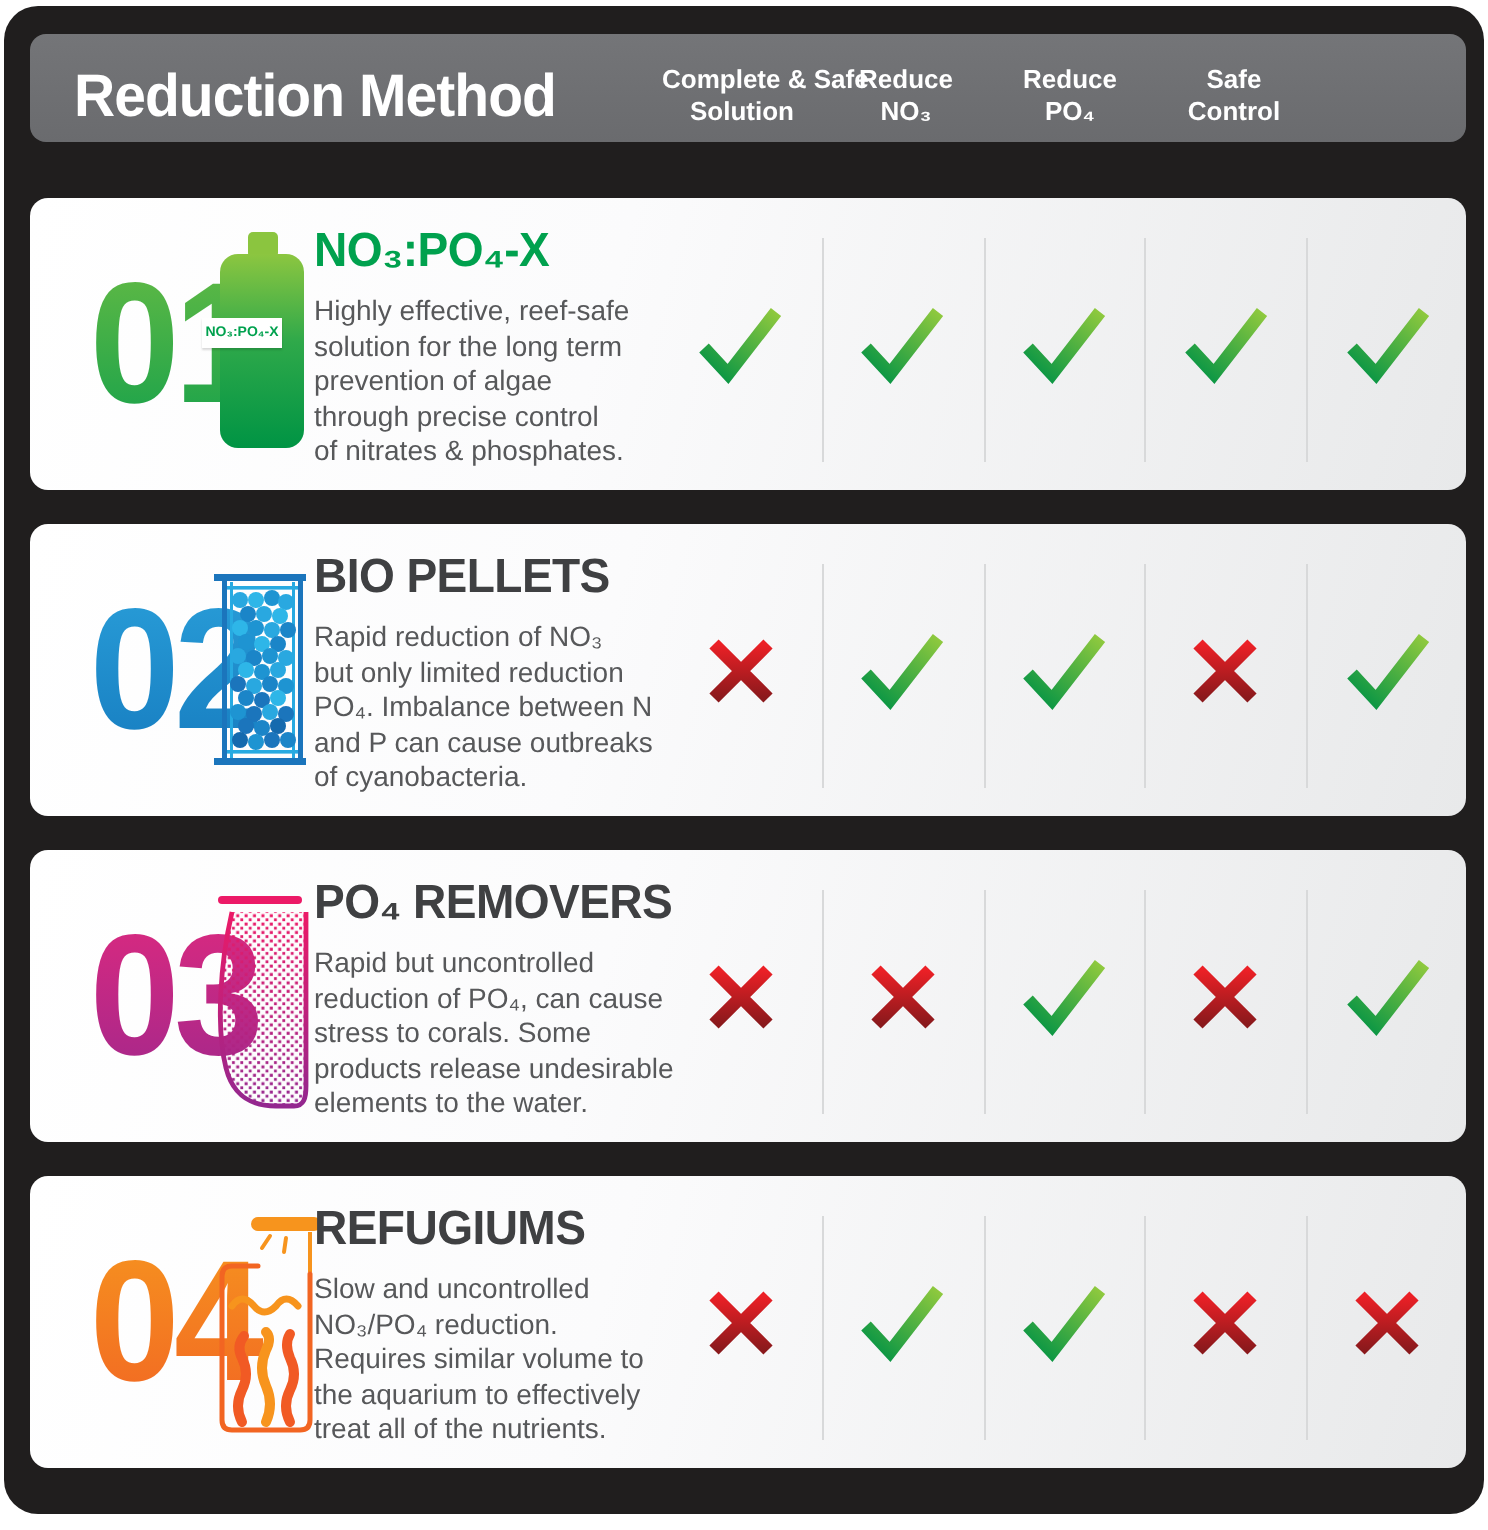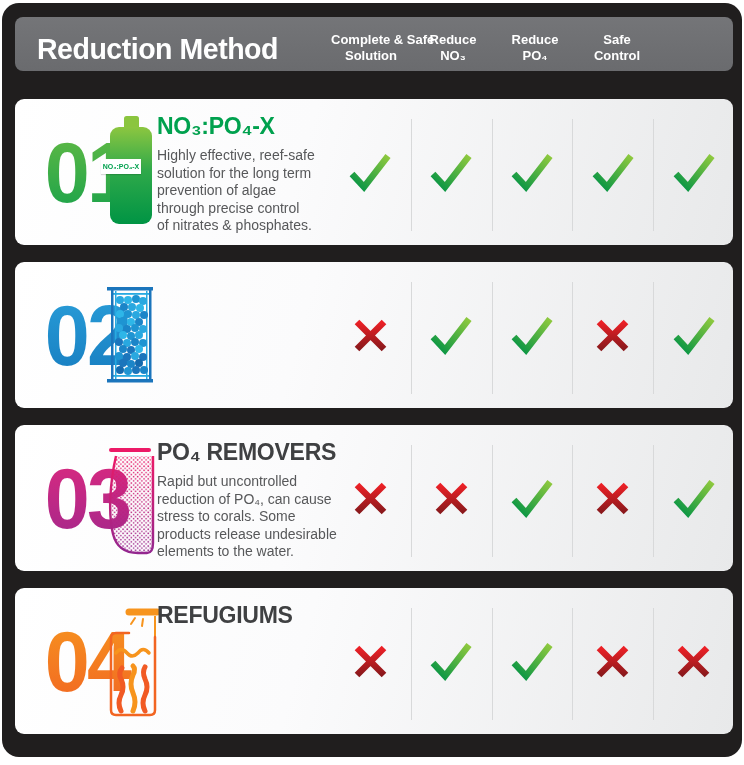--- a/index.html
+++ b/index.html
@@ -189,20 +189,28 @@
           <circle cx="24" cy="80" r="4" fill="#1b75bc"></circle>
             <circle cx="32" cy="81" r="4" fill="#1b85c8"></circle>
             <circle cx="40" cy="80" r="4" fill="#156aae"></circle>
           <circle cx="21" cy="87" r="4" fill="#156aae"></circle>
             <circle cx="29" cy="88" r="4" fill="#1e94d2"></circle>
             <circle cx="37" cy="87" r="4" fill="#1b75bc"></circle>
             <circle cx="45" cy="87" r="4" fill="#1b85c8"></circle>
         </g>
       </svg>
     </div>
+    <div class="textblock">
+      <div class="title">BIO PELLETS</div>
+      <div class="desc">Rapid reduction of NO₃
+but only limited reduction
+PO₄. Imbalance between N
+and P can cause outbreaks
+of cyanobacteria.</div>
+    </div>
     <div class="marks">
         <div class="mcell">
           <svg class="mark" width="41" height="41" viewBox="0 0 41 41">
             <path d="M7 7 L34 34 M34 7 L7 34" fill="none" stroke="url(#gradCross)" stroke-width="6.5"></path>
           </svg>
         </div>
         <div class="mcell">
           <svg class="mark" width="46" height="41" viewBox="0 0 46 41">
             <path d="M5 22 L17 35 L41 4" fill="none" stroke="url(#gradCheck)" stroke-width="6.5"></path>
           </svg>
@@ -294,20 +302,25 @@
         <line x1="44" y1="16" x2="43" y2="23" stroke="#f7941d" stroke-width="2" stroke-linecap="round"></line>
         <path d="M30 30 L17 30 Q12 30 12 35 L12 107 Q12 112 17 112 L51 112 Q56 112 56 107 L56 34" fill="none" stroke="#f26522" stroke-width="2.5" stroke-linecap="round"></path>
         <path d="M17 50 q5 -7 11 0 q5 6 11 0 q5 -7 11 0" fill="none" stroke="#f7941d" stroke-width="3.5" stroke-linecap="round"></path>
         <path d="M22 108 q-4 -8 0 -16 q4 -8 0 -16 q-3 -6 1 -11" fill="none" stroke="#f15a24" stroke-width="5" stroke-linecap="round"></path>
         <path d="M34 108 q4 -9 0 -18 q-4 -9 0 -18 q3 -6 0 -9" fill="none" stroke="#f7941d" stroke-width="5" stroke-linecap="round"></path>
         <path d="M46 108 q-4 -8 0 -16 q4 -8 0 -16 q-3 -7 0 -12" fill="none" stroke="#f15a24" stroke-width="5" stroke-linecap="round"></path>
       </svg>
     </div>
     <div class="textblock">
       <div class="title">REFUGIUMS</div>
+      <div class="desc">Slow and uncontrolled
+NO₃/PO₄ reduction.
+Requires similar volume to
+the aquarium to effectively
+treat all of the nutrients.</div>
     </div>
     <div class="marks">
         <div class="mcell">
           <svg class="mark" width="41" height="41" viewBox="0 0 41 41">
             <path d="M7 7 L34 34 M34 7 L7 34" fill="none" stroke="url(#gradCross)" stroke-width="6.5"></path>
           </svg>
         </div>
         <div class="mcell">
           <svg class="mark" width="46" height="41" viewBox="0 0 46 41">
             <path d="M5 22 L17 35 L41 4" fill="none" stroke="url(#gradCheck)" stroke-width="6.5"></path>

